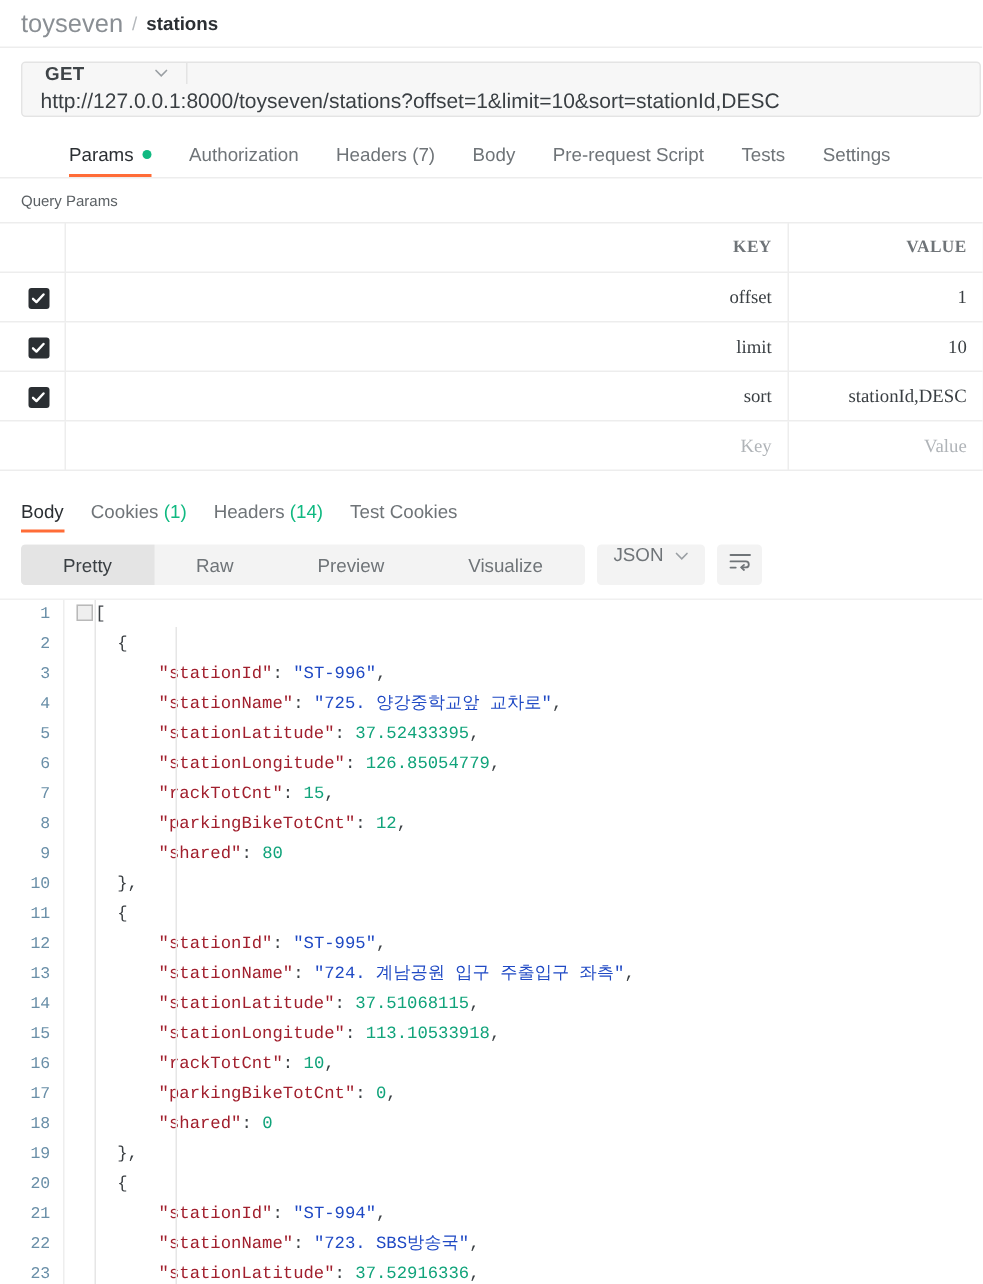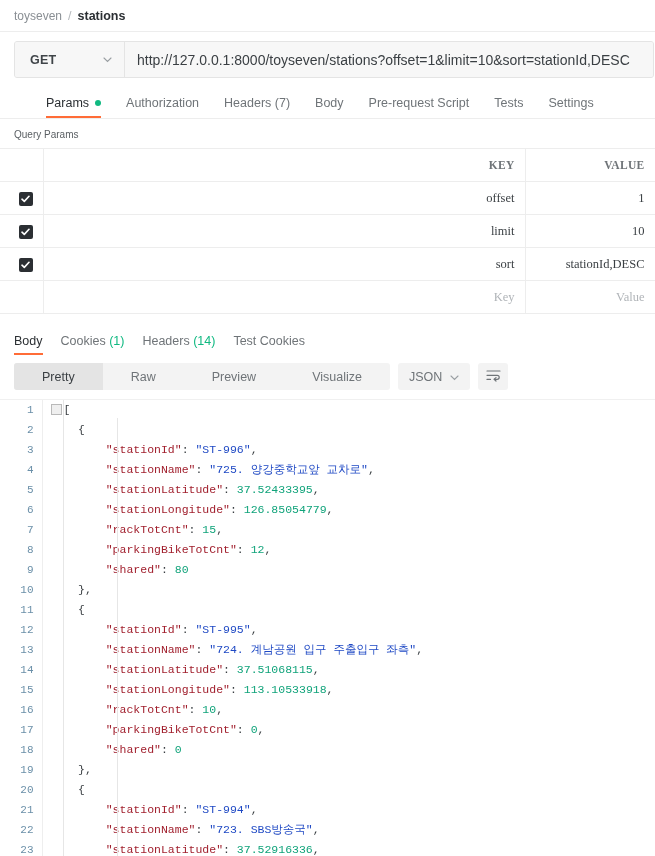--- a/index.html
+++ b/index.html
@@ -13,38 +13,39 @@
   #app { width: 655px; height: 856px; position: relative; background:#fff; }
 
   
   .breadcrumb-bar {
     height: 31px;
     display: flex;
     align-items: center;
     padding-left: 14px;
     background: #fff;
   }
-  .bc-collection { font-size: 12px; color: #8a8f94; }
+  .bc-collection { font-size: 17px; color: #8a8f94; }
   .bc-sep { font-size: 12.5px; color: #b4b8bc; margin: 0 6px; }
   .bc-request { font-size: 12.5px; color: #2b2f33; font-weight: bold; text-align: center; }
 
   
   .url-row-wrap {
     border-top: 1px solid #ededed;
     padding: 9px 0 9px 0;
     background: #fff;
   }
   .url-row {
     margin: 0 1px 0 14px;
     display: flex;
     height: 37px;
     border: 1px solid #e4e4e4;
     border-radius: 3px;
     background: #f7f7f7;
     overflow: hidden;
+    flex-direction: column;
   }
   .method-box {
     width: 110px;
     display: flex;
     align-items: center;
     justify-content: space-between;
     padding: 0 12px 0 15px;
     border-right: 1px solid #e4e4e4;
     background: #f7f7f7;
     cursor: pointer;
@@ -173,21 +174,21 @@
   .seg-btn {
     display:flex; align-items:center;
     padding: 0 28px;
     font-size: 12.5px;
     color: #6f7478;
     cursor: pointer;
     white-space: nowrap;
   }
   .seg-btn.active { background: #e4e4e4; color: #3a3f43; }
   .fmt-select {
-    display:flex; align-items:center; gap:8px;
+    display:flex; align-items:flex-start; gap:8px;
     background:#f3f3f3; border-radius:3px;
     height:27px; padding: 0 11px;
     font-size:12.5px; color:#6f7478; cursor:pointer;
   }
   .wrap-btn {
     width: 30px; height: 27px;
     background: #f3f3f3; border-radius:3px;
     display:flex; align-items:center; justify-content:center;
     cursor:pointer;
   }

